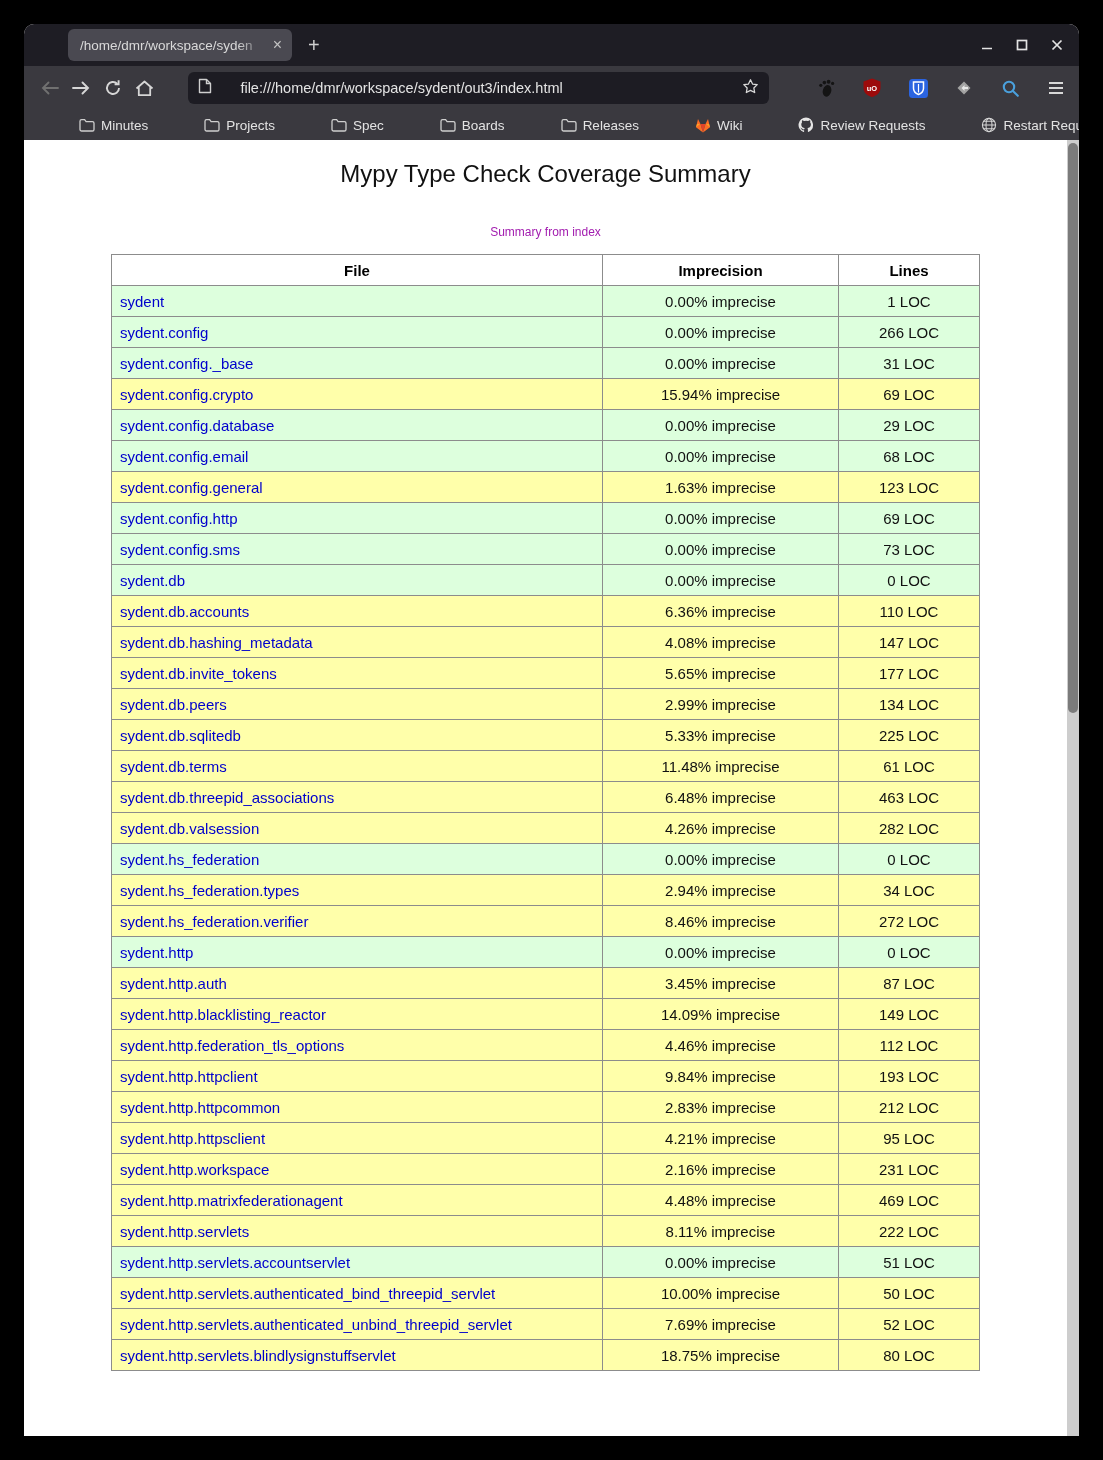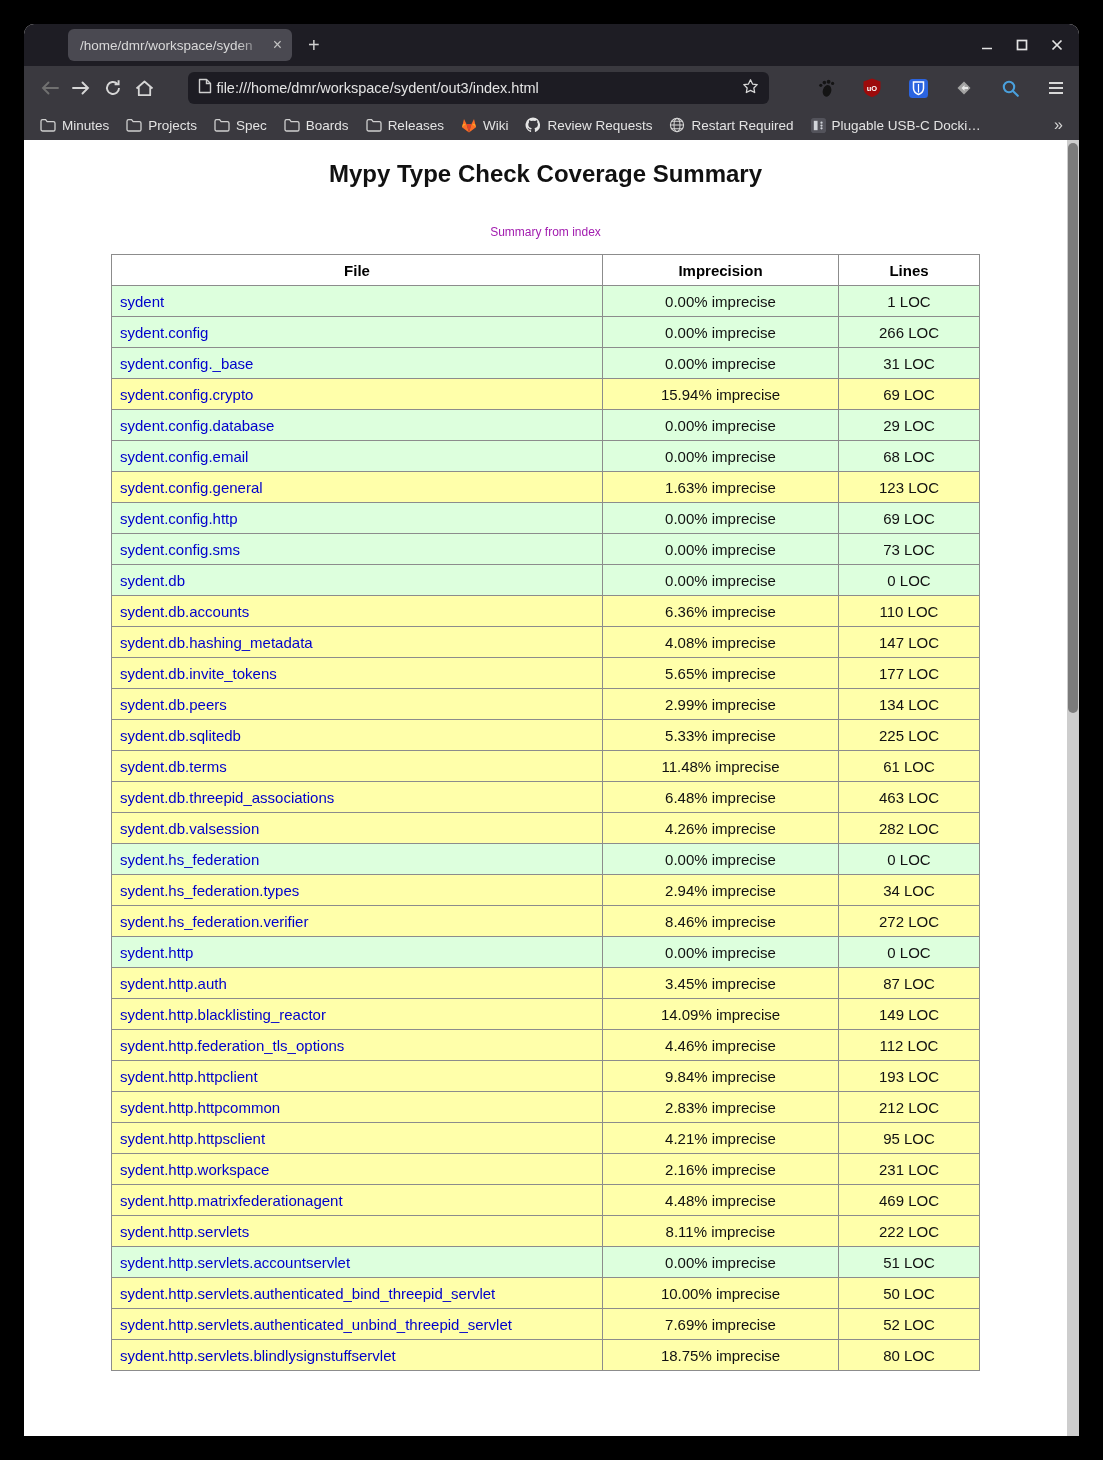--- a/index.html
+++ b/index.html
@@ -19,33 +19,33 @@
   .tab-close { color:#c3c3c3; font-size:16px; line-height:1; padding:2px 2px; cursor:default; }
   .newtab { color:#cfcfcf; font-size:20px; margin-left:16px; line-height:1; }
   .win-controls { margin-left:auto; margin-right:16px; display:flex; gap:23px; align-items:center; }
   .win-btn { display:flex; align-items:center; }
 
   
   .navbar { height:44px; background:#3a393f; display:flex; align-items:center; padding:0 10px; }
   .nav-icon { width:32px; height:32px; display:flex; align-items:center; justify-content:center; border-radius:4px; }
   .urlbar { margin-left:28px; width:588px; height:32px; background:#1d1c23; border-radius:6px;
             display:flex; align-items:center; padding:0 10px; }
-  .url-text { color:#e4e4e4; font-size:14.5px; margin-left:4px; white-space:nowrap; flex:1; }
+  .url-text { color:#e4e4e4; font-size:14.5px; margin-left:28px; white-space:nowrap; flex:1; }
   .ext-icons { display:flex; align-items:center; gap:20px; margin-left:44px; }
   .ext-icons .nav-icon { width:26px; }
 
   
   .bookmarks { height:30px; background:#3a393f; display:flex; align-items:center; padding:0 16px; gap:17px; }
-  .bm { display:flex; align-items:center; gap:6px; color:#e3e3e3; font-size:13.5px; white-space:nowrap; }
+  .bm { display:flex; align-items:center; gap:6px; color:#e3e3e3; font-size:13.5px; white-space:nowrap;margin-left:39px; }
   .bm-overflow { margin-left:auto; color:#d5d5d5; font-size:16px; }
 
   
   .content { position:relative; height:1296px; background:#fff; overflow:hidden; }
   .page-inner { width:1043px; }
-  h1.page-title { text-align:center; font-size:24px; font-weight:bold; color:#111;
+  h1.page-title { text-align:center; font-size:24px; font-weight:normal; color:#111;
                   margin-top:20px; letter-spacing:0; }
   .subtitle { text-align:center; font-size:12px; color:#a21caf; margin-top:37px; }
 
   table.coverage { border-collapse:collapse; margin:15px auto 0; table-layout:fixed; width:868px; }
   table.coverage th, table.coverage td { border:1px solid #8c8c8c; font-size:15px; padding:6.5px 8px; }
   table.coverage th { font-weight:bold; text-align:center; background:#fff; }
   col.c1 { width:491px; } col.c2 { width:236px; } col.c3 { width:141px; }
   td.c-file { text-align:left; }
   td.c-imp, td.c-loc { text-align:center; color:#111; }
   td.c-file a { color:#0000cc; text-decoration:none; }

